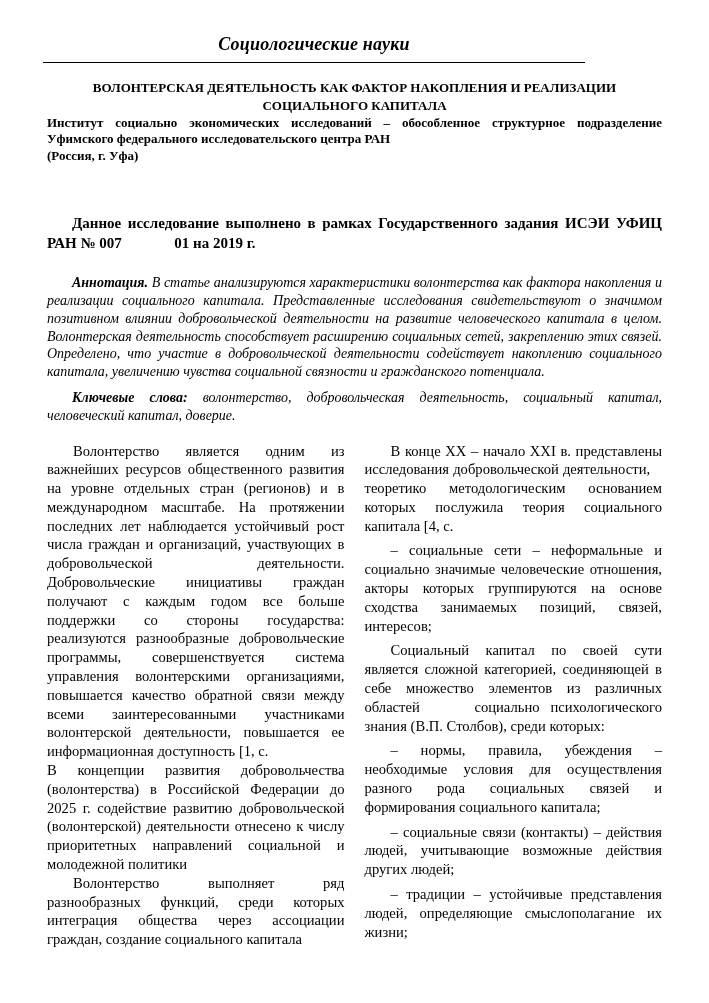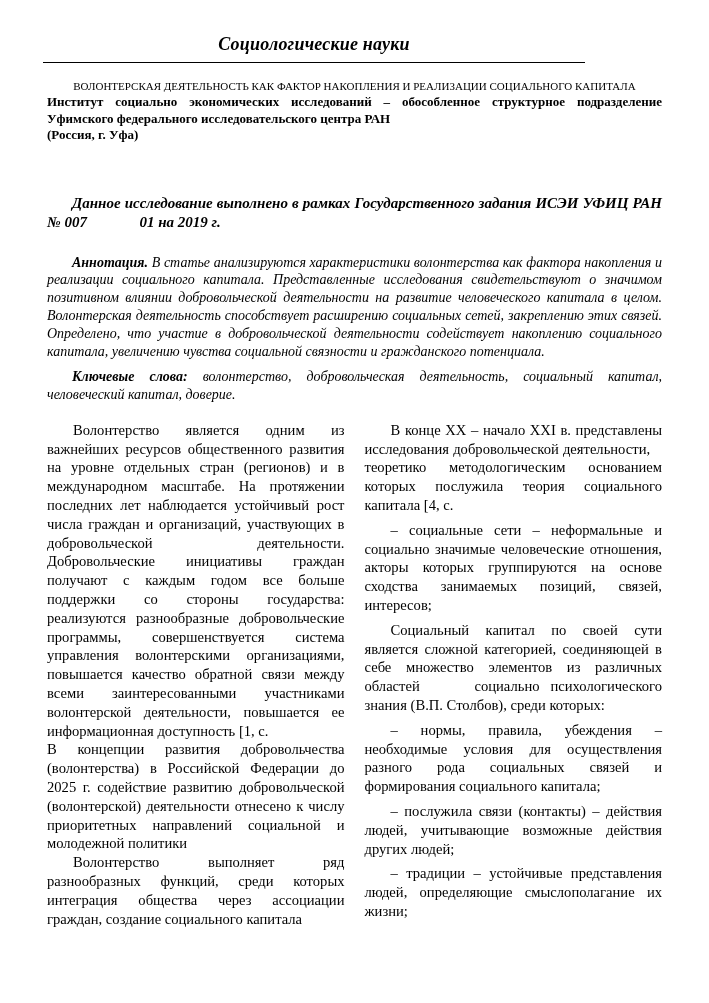--- a/index.html
+++ b/index.html
@@ -23,35 +23,35 @@
     letter-spacing:.2px;
   }
   .rule{
     width:542px;margin-left:-4px;
     border:none;border-top:1.7px solid #000;
     margin-top:7px;margin-bottom:0;
   }
   
   .title{
     margin:16px 0 0 0;
-    font-size:11px;font-weight:normal;
+    font-size:13px;font-weight:bold;
     text-align:center;line-height:1.38;
   }
   
   .author-line{margin-top:15px;font-size:15px;line-height:1.28;}
   .author-name{font-weight:bold;}
   .author-pos{font-style:italic;margin-left:6px;}
   .affiliation{
     font-size:13px;font-weight:bold;
     text-align:justify;line-height:1.27;
   }
   
   .funding{
     margin-top:50px;
-    font-size:15px;font-weight:bold;font-style:italic;
+    font-size:15px;font-weight:bold;
     text-align:justify;text-indent:25px;line-height:1.3;
   }
   
   .abstract{
     margin-top:21px;
     font-size:14px;font-style:italic;
     text-align:justify;text-indent:25px;line-height:1.27;
   }
   .keywords{margin-top:8px;}
   .ab-label{font-weight:bold;}
@@ -93,19 +93,19 @@
     <div class="col">
       <p>Волонтерство является одним из важнейших ресурсов общественного развития на уровне отдельных стран (регионов) и в международном масштабе. На протяжении последних лет наблюдается устойчивый рост числа граждан и организаций, участвующих в добровольческой деятельности. Добровольческие инициативы граждан получают с каждым годом все больше поддержки со стороны государства: реализуются разнообразные добровольческие программы, совершенствуется система управления волонтерскими организациями, повышается качество обратной связи между всеми заинтересованными участниками волонтерской деятельности, повышается ее информационная доступность [1, с.</p>
       <p class="no-indent">В концепции развития добровольчества (волонтерства) в Российской Федерации до 2025 г. содействие развитию добровольческой (волонтерской) деятельности отнесено к числу приоритетных направлений социальной и молодежной политики</p>
       <p>Волонтерство выполняет ряд разнообразных функций, среди которых интеграция общества через ассоциации граждан, создание социального капитала</p>
     </div>
     <div class="col col-right">
       <p>В конце XX – начало XXI в. представлены исследования добровольческой деятельности,&nbsp;&nbsp;&nbsp; теоретико методологическим основанием которых послужила теория социального капитала [4, с.</p>
       <p>– социальные сети – неформальные и социально значимые человеческие отношения, акторы которых группируются на основе сходства занимаемых позиций, связей, интересов;</p>
       <p>Социальный капитал по своей сути является сложной категорией, соединяющей в себе множество элементов из различных областей&nbsp;&nbsp;&nbsp;&nbsp; социально психологического знания (В.П. Столбов), среди которых:</p>
       <p>– нормы, правила, убеждения – необходимые условия для осуществления разного рода социальных связей и формирования социального капитала;</p>
-      <p>– послужила связи (контакты) – действия людей, учитывающие возможные действия других людей;</p>
+      <p>– социальные связи (контакты) – действия людей, учитывающие возможные действия других людей;</p>
       <p>– традиции – устойчивые представления людей, определяющие смыслополагание их жизни;</p>
 
     </div>
   </div>
 
 </div>
 
 </body></html>

